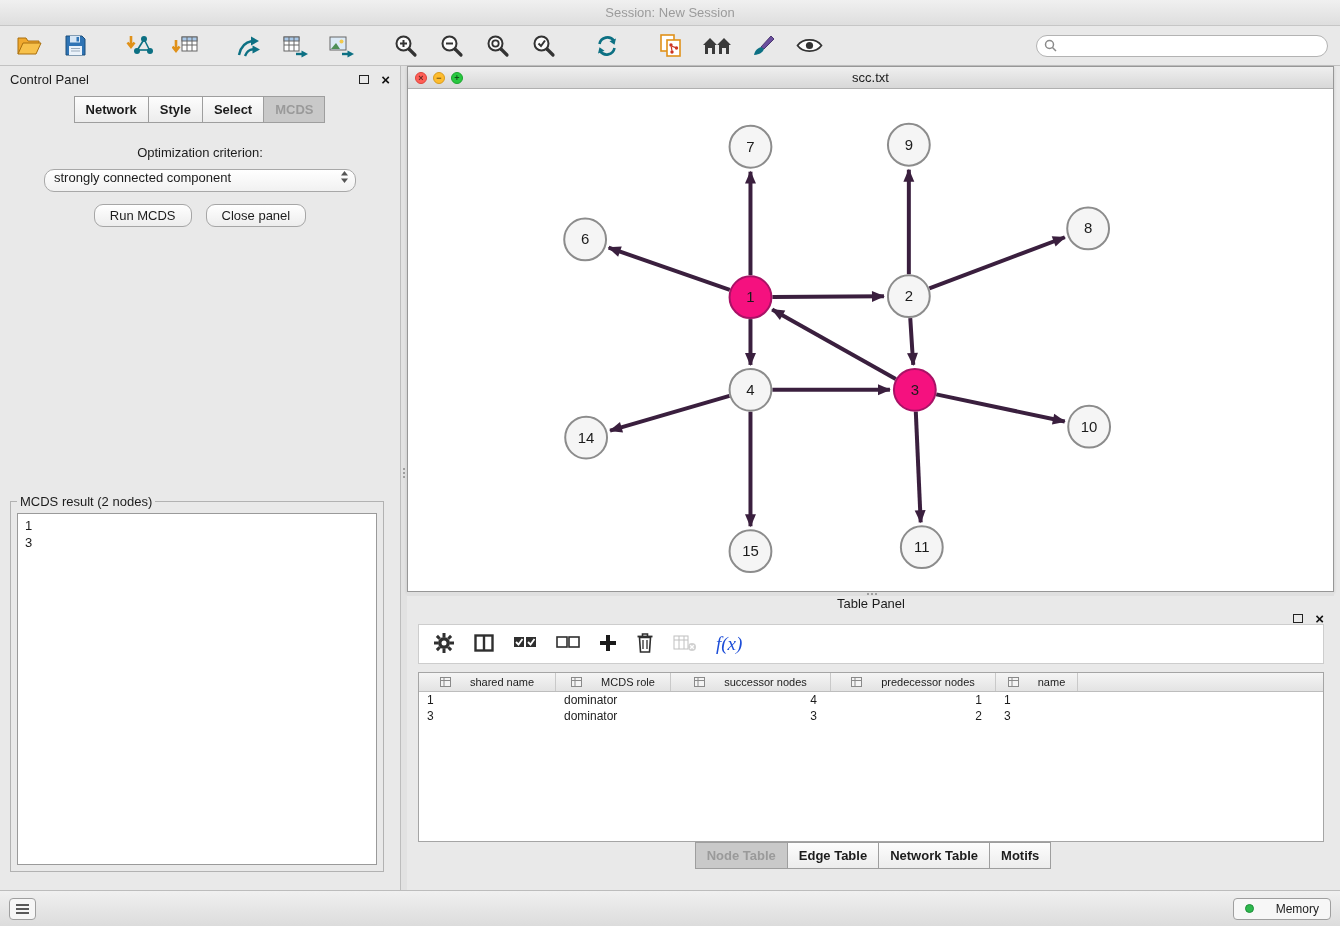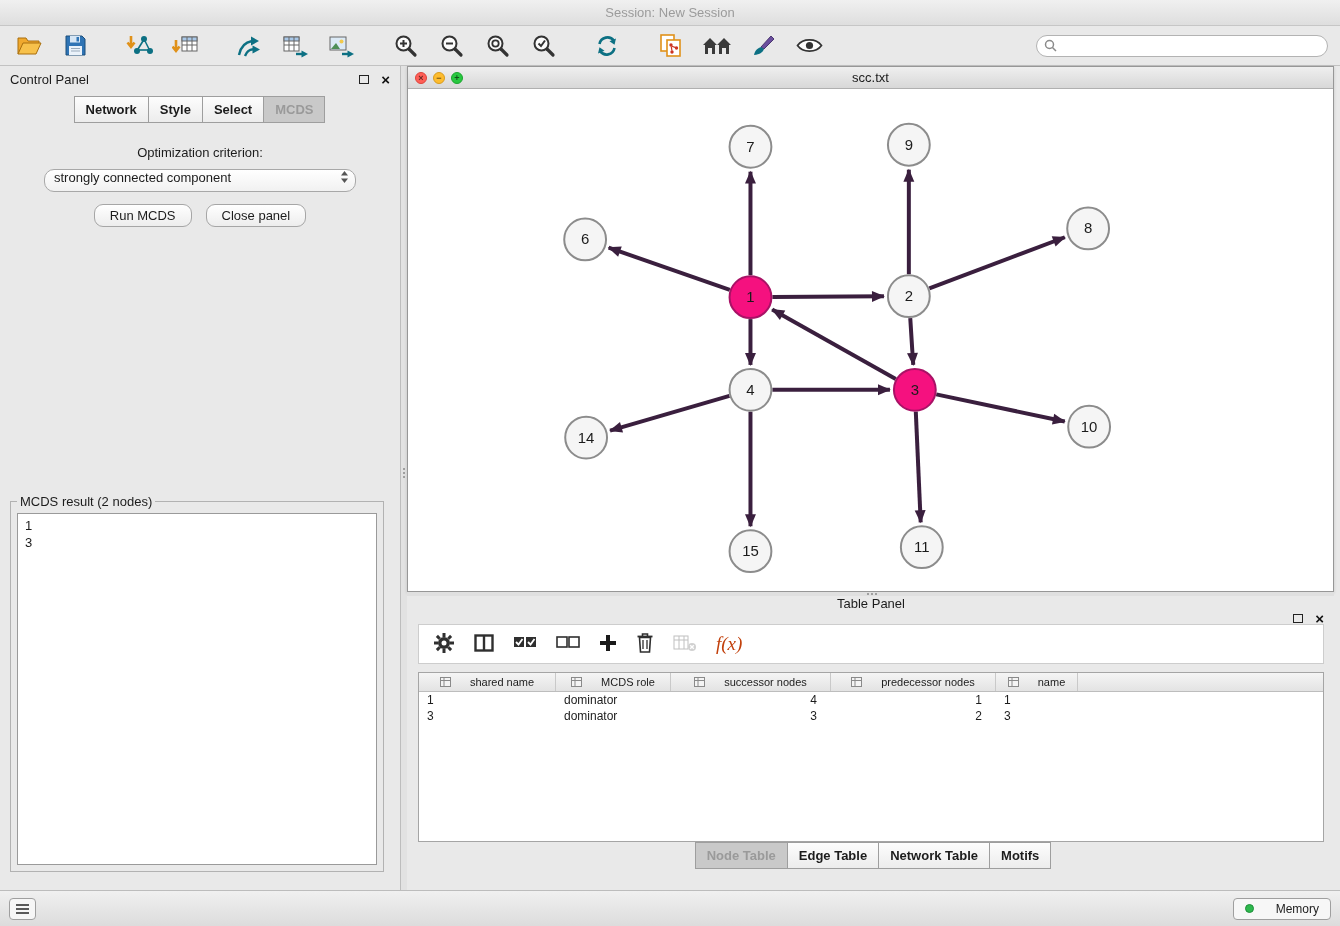--- a/index.html
+++ b/index.html
@@ -71,21 +71,21 @@
   .nw-title { position:absolute; left:0; right:0; text-align:center; font-size:13px; color:#1a1a1a; }
   .nw-content { position:absolute; top:22px; left:0; right:0; bottom:0; background:#fff; }
   #graph-svg { width:100%; height:100%; display:block; }
   #graph-svg text { font-family:"Liberation Sans", sans-serif; }
 
   
   .table-panel { position:absolute; left:407px; top:596px; width:933px; bottom:36px;
     background:#e9e9e9; padding:0 16px 0 11px; }
   .tp-toolbar { margin-top:2px; height:40px; background:#fff; border:1px solid #cdcdcd;
     display:flex; align-items:center; gap:19px; padding:0 14px; }
-  .fx { font-family:"Liberation Serif", serif; font-style:italic; font-size:19px; color:#c2410c; }
+  .fx { font-family:"Liberation Serif", serif; font-style:italic; font-size:19px; color:#1d4ed8; }
   .tp-table { margin-top:8px; height:170px; background:#fff; border:1px solid #a5a5a5; overflow:hidden; }
   .tgrid { display:grid; grid-template-columns:137px 115px 160px 165px 82px 1fr; }
   .tp-thead { background:linear-gradient(#f5f5f5,#e3e3e3); border-bottom:1px solid #bdbdbd; height:19px; }
   .th { display:flex; align-items:center; justify-content:center; gap:19px;
     border-right:1px solid #c9c9c9; font-size:11px; height:100%; white-space:nowrap; overflow:hidden; }
   .trow { height:16px; font-size:12px; align-items:center; }
   .cell { padding:0 8px; white-space:nowrap; overflow:hidden; }
   .cell.r { text-align:right; padding-right:14px; }
   .tp-tabs { position:absolute; bottom:21px; left:0; right:0; display:flex; justify-content:center; }
 

